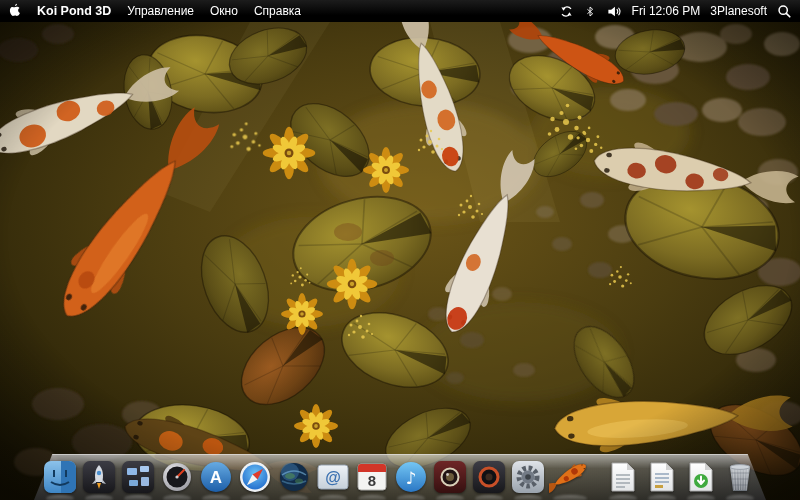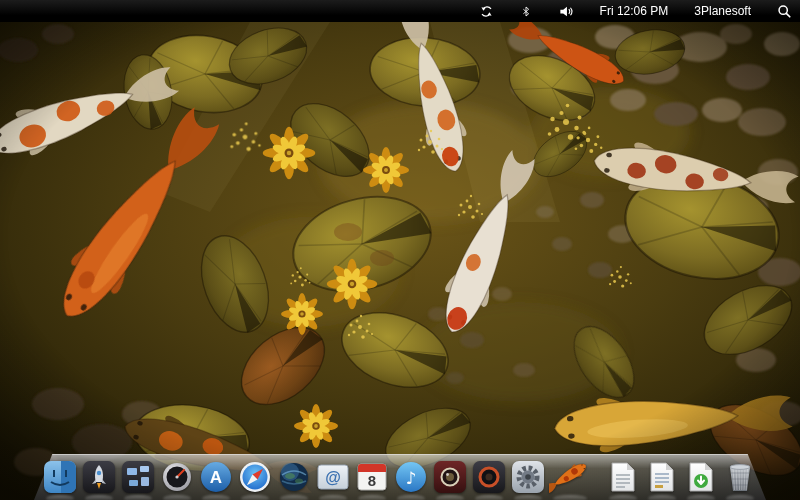--- a/index.html
+++ b/index.html
@@ -6,21 +6,21 @@
   html,body{width:800px;height:500px;overflow:hidden;background:#000;font-family:"Liberation Sans",sans-serif}
   .screen{position:relative;width:800px;height:500px;background:#000}
 
   
   .menubar{position:absolute;top:0;left:0;right:0;height:22px;z-index:30;
     background:linear-gradient(#1c1c1c,#000 70%);color:#fff;display:flex;align-items:center;
     gap:0;padding:0 8px;font-size:12px}
   .menubar .m-left{display:flex;align-items:center;gap:16px}
   .menubar .appname{font-weight:bold;font-size:12.5px}
   .menubar .menu-item{cursor:default}
-  .menubar .m-right{margin-left:auto;display:flex;align-items:center;gap:26px}
+  .menubar .m-right{margin-left:auto;display:flex;align-items:center;gap:10px}
   .menubar svg{display:block}
   .statustext{white-space:nowrap}
 
   
   .desktop{position:absolute;top:22px;left:0;width:800px;height:478px;z-index:10}
   .desktop svg{display:block}
 
   
   .dock{position:absolute;left:34px;right:34px;bottom:0;height:52px;z-index:20;
     display:flex;align-items:flex-end;justify-content:center;gap:3px;padding:0 8px 5px}
@@ -35,20 +35,31 @@
   .dock-icon.big{width:42px;height:42px}
   .dock-sep{width:2px;height:34px;margin:0 4px;align-self:flex-end;opacity:.55;
     background:repeating-linear-gradient(to bottom,rgba(255,255,255,.8) 0 3px,transparent 3px 7px)}
 </style>
 </head>
 <body>
 
 <div class="screen">
 
   <div class="menubar">
+    <div class="m-left">
+      <span>
+        <svg width="13" height="16" viewBox="0 0 20 24">
+          <path fill="#fff" d="M13.9,0.9 C14,2.6 12.7,4.3 10.9,4.4 C10.7,2.8 12.1,1.1 13.9,0.9 Z M10,6.2 C11,6.2 12.3,5.4 14,5.5 C15.5,5.6 16.8,6.2 17.7,7.4 C16.3,8.3 15.5,9.6 15.6,11.3 C15.7,13.2 16.8,14.5 18.3,15.1 C17.6,17 16.1,19.5 14.3,19.5 C13.1,19.6 12.7,18.8 11.2,18.8 C9.7,18.8 9.2,19.5 8,19.5 C6.2,19.6 4.4,16.9 3.6,15 C2.2,11.6 2.9,7.5 5.6,6 C6.9,5.3 8.9,6.2 10,6.2 Z"></path>
+        </svg>
+      </span>
+      <span class="appname">Koi Pond 3D</span>
+      <span class="menu-item">Управление</span>
+      <span class="menu-item">Окно</span>
+      <span class="menu-item">Справка</span>
+    </div>
     <div class="m-right">
       <span>
         <svg width="15" height="15" viewBox="0 0 16 16" fill="none" stroke="#fff" stroke-width="1.3">
           <path d="M12.8,5.2 A5.2,5.2 0 0 0 4.2,5.6"></path>
           <polygon points="2.6,3.4 4.8,7.2 6.9,4.3" fill="#fff" stroke="none"></polygon>
           <path d="M3.2,10.8 A5.2,5.2 0 0 0 11.8,10.4"></path>
           <polygon points="13.4,12.6 11.2,8.8 9.1,11.7" fill="#fff" stroke="none"></polygon>
         </svg>
       </span>
       <span>

